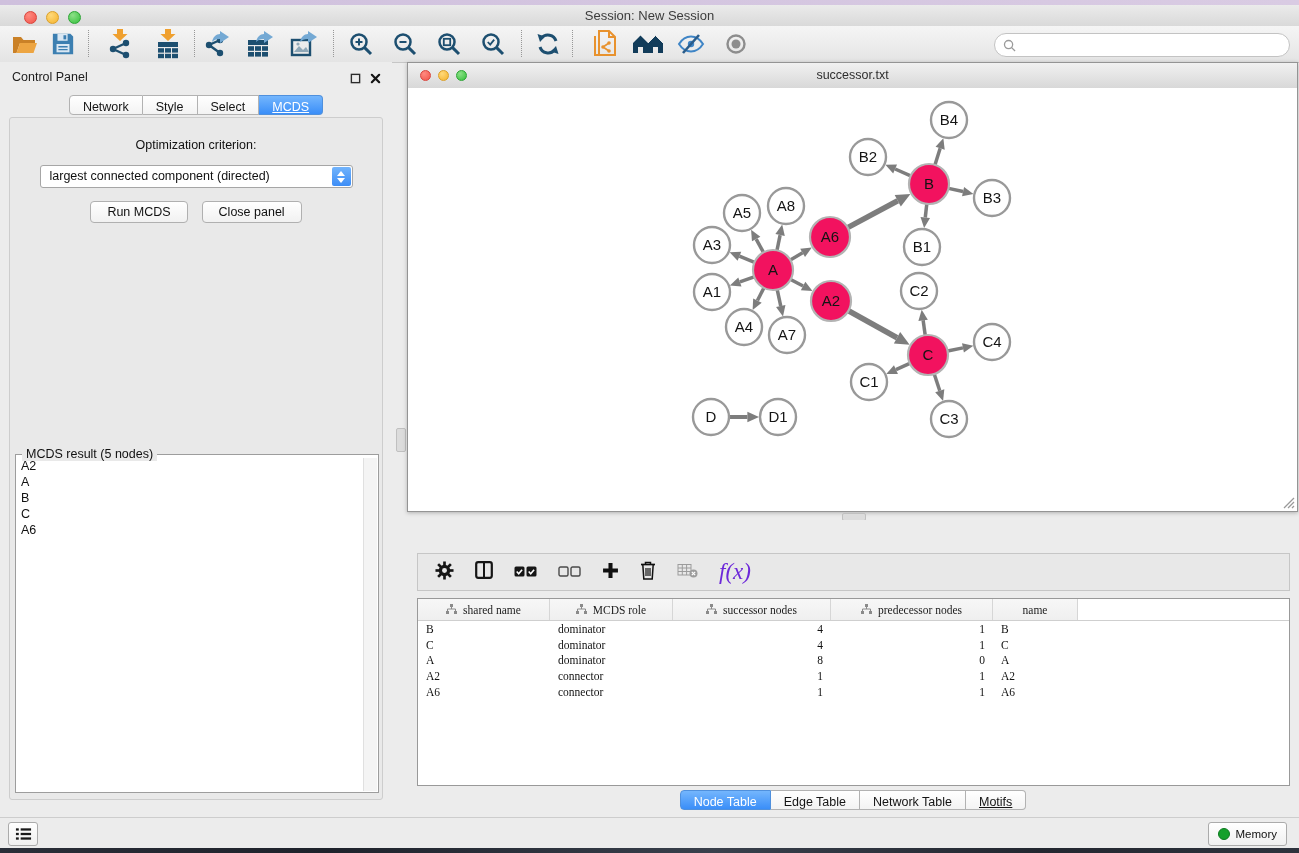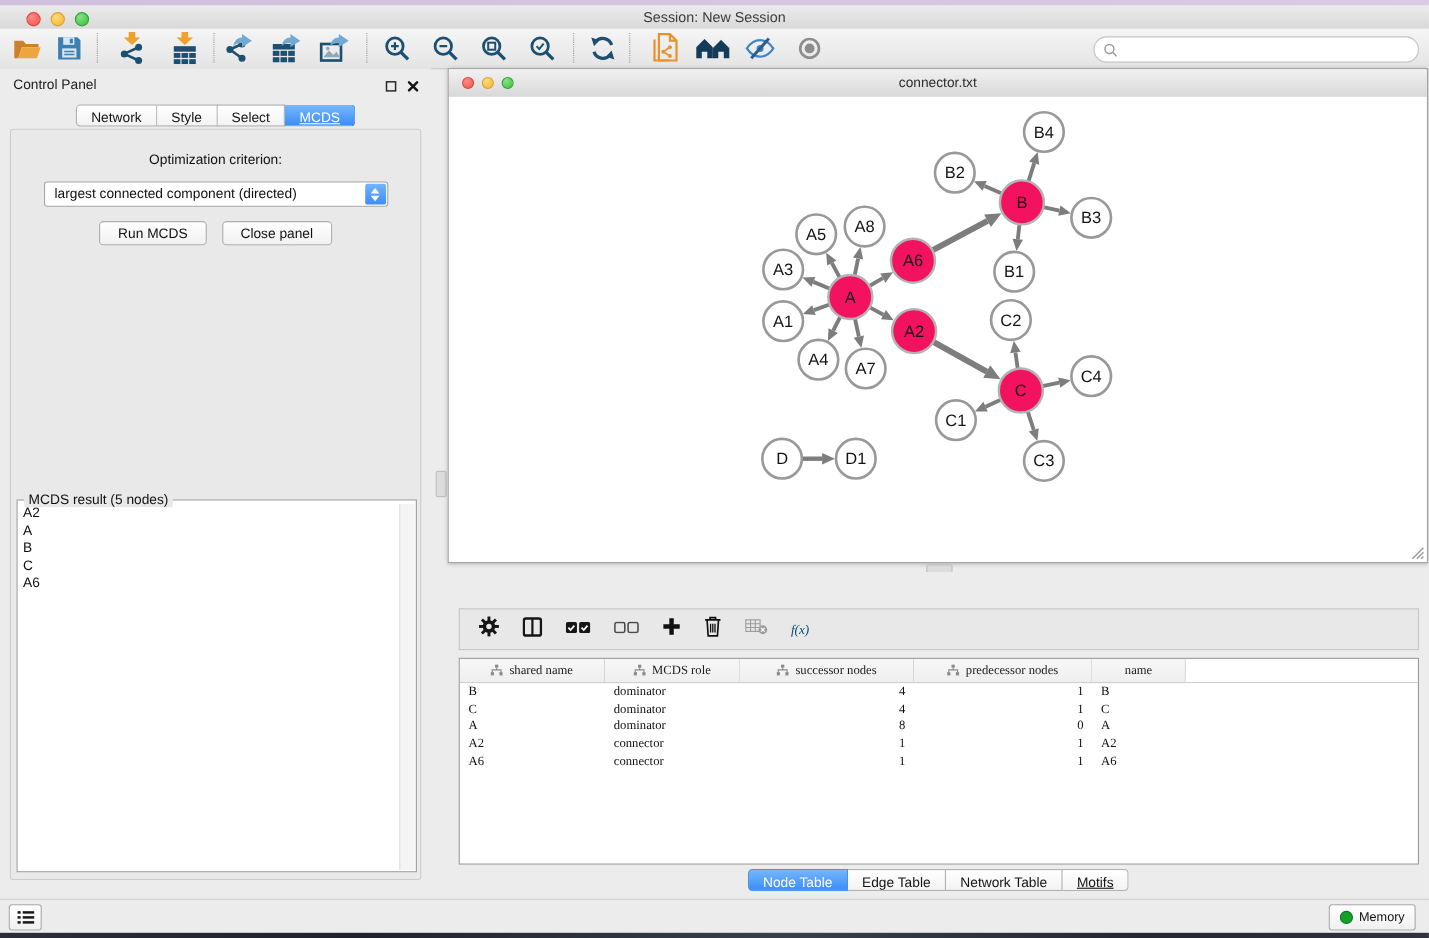--- a/index.html
+++ b/index.html
@@ -63,21 +63,21 @@
     border:1px solid #949494;box-sizing:border-box;box-shadow:0 1px 4px rgba(0,0,0,.25);}
   .net-titlebar{position:relative;height:25px;background:linear-gradient(#f1f1f1,#d8d8d8);border-bottom:1px solid #b5b5b5;}
   .net-titlebar .title{position:absolute;left:0;right:0;top:0;line-height:25px;text-align:center;font-size:12.5px;color:#2e2e2e;}
   .tl.small{width:11px;height:11px;top:7px;}
   .net-canvas{position:absolute;left:0;right:0;top:25px;bottom:0;background:#fff;}
   .resize-grip{position:absolute;right:2px;bottom:2px;}
   
   .tpanel{position:absolute;left:407px;top:520px;width:892px;height:296px;background:#ececec;}
   .tp-toolbar{position:absolute;left:10px;right:9px;top:33px;height:38px;background:#e8e8e8;
     border:1px solid #c6c6c6;box-sizing:border-box;display:flex;align-items:center;gap:21px;padding-left:17px;}
-  .fx{font-family:"Liberation Serif",serif;font-style:italic;font-size:12px;color:#0c4a6e;}
+  .fx{font-family:"Liberation Serif",serif;font-style:italic;font-size:23px;color:#6d28d9;}
   .ttable{position:absolute;left:10px;right:9px;top:78px;height:188px;background:#fff;border:1px solid #999;box-sizing:border-box;overflow:hidden;font-family:Liberation Serif, serif;}
   .thead{display:flex;height:21px;border-bottom:1px solid #cfcfcf;}
   .th{box-sizing:border-box;background:linear-gradient(#f7f7f7,#efefef);border-right:1px solid #d6d6d6;
     display:flex;align-items:center;justify-content:center;gap:6px;font-size:11.5px;color:#1c1c1c;}
   .trow{display:flex;height:15.8px;align-items:center;}
   .td{box-sizing:border-box;font-size:11.5px;color:#111;padding:0 8px;white-space:nowrap;overflow:hidden;}
   .td.right{text-align:right;}
   .tp-tabs{bottom:6px;}
   
   .statusbar{position:absolute;left:0;right:0;bottom:5px;height:30px;background:#ececec;border-top:1px solid #cdcdcd;}
@@ -298,21 +298,21 @@
   </div>
 </div>
 
 <div class="vsplit-thumb"></div>
 
 <div class="netframe">
   <div class="net-titlebar">
     <span class="tl red small" style="left:12px"></span>
     <span class="tl yel small" style="left:30px"></span>
     <span class="tl grn small" style="left:48px"></span>
-    <div class="title">connector.txt</div>
+    <div class="title">successor.txt</div>
   </div>
   <div class="net-canvas">
     <svg id="graph-svg" width="889" height="423" viewBox="0 0 889 423">
         <g>
           <line x1="355.4445610618003" y1="164.43032195234252" x2="348.165938225881" y2="151.0470477056522" stroke="#7d7d7d" stroke-width="3.5"></line>
           <polygon points="343.0776669912897,141.6911941452746 352.37607232805095,148.7573256500861 343.95580412371106,153.3367697612183" fill="#7d7d7d"></polygon>
         </g>
         <g>
           <line x1="368.9811984858021" y1="162.40025360835892" x2="372.0978732447984" y2="147.0566240256079" stroke="#7d7d7d" stroke-width="3.5"></line>
           <polygon points="374.217861438488,136.61975907205903 376.7944624738954,148.01061871276823 367.4012840157014,146.10262933844757" fill="#7d7d7d"></polygon>

